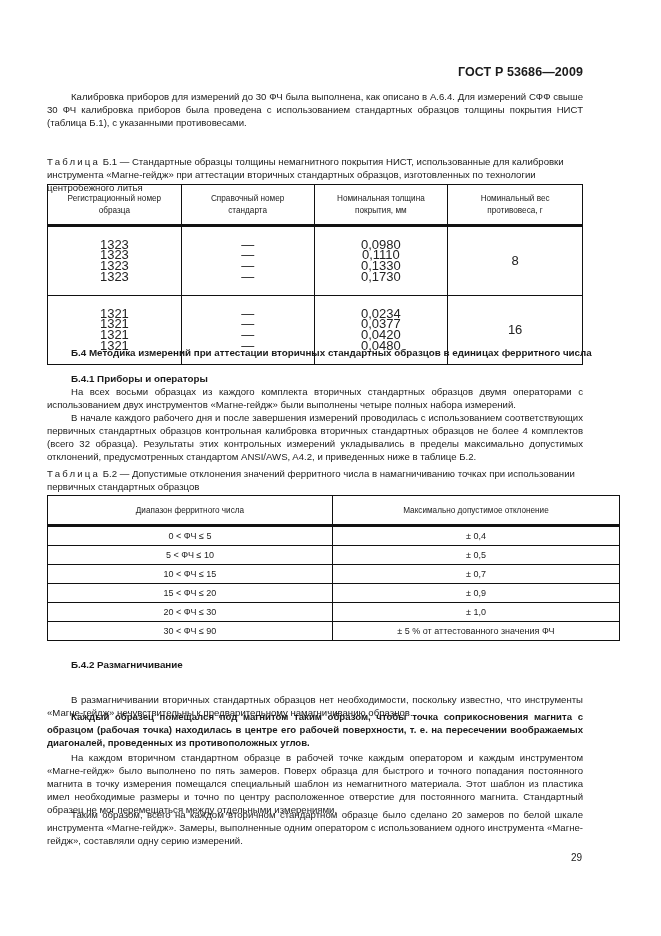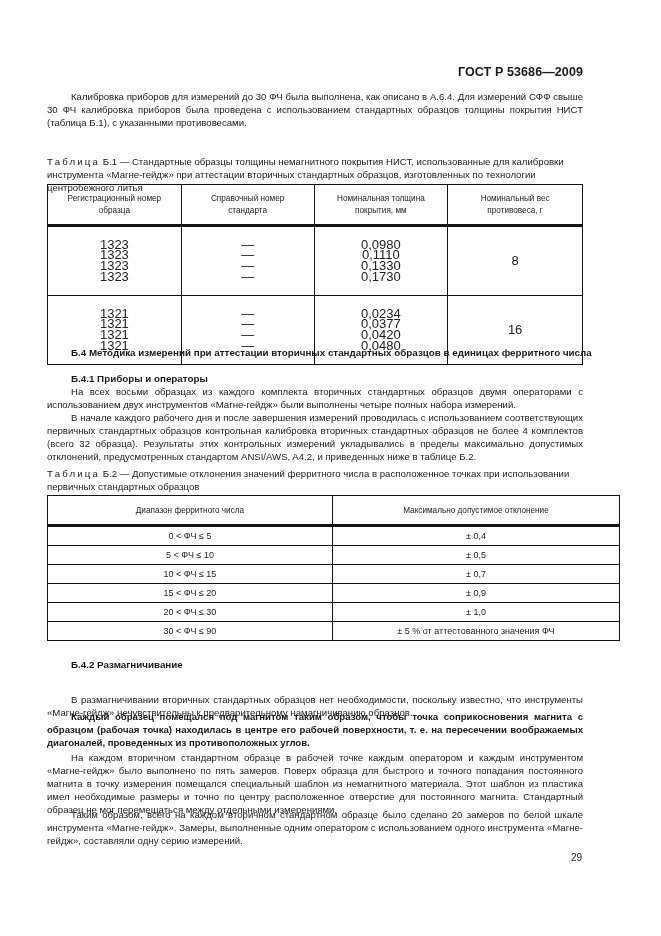--- a/index.html
+++ b/index.html
@@ -96,21 +96,21 @@
   </table>
 
   <div class="h" style="top:346px;"><span class="ind"></span><span>Б.4  Методика измерений при аттестации вторичных стандартных образцов в единицах ферритного числа</span></div>
 
   <div class="h" style="top:372px;"><span class="ind"></span><span>Б.4.1  Приборы и операторы</span></div>
 
   <div class="p" style="top:385px;"><span class="ind"></span><span>На всех восьми образцах из каждого комплекта вторичных стандартных образцов двумя операторами с использованием двух инструментов «Магне-гейдж» были выполнены четыре полных набора измерений.</span></div>
 
   <div class="p" style="top:411px;"><span class="ind"></span><span>В начале каждого рабочего дня и после завершения измерений проводилась с использованием соответствующих первичных стандартных образцов контрольная калибровка вторичных стандартных образцов не более 4 комплектов (всего 32 образца). Результаты этих контрольных измерений укладывались в пределы максимально допустимых отклонений, предусмотренных стандартом ANSI/AWS, A4.2, и приведенных ниже в таблице Б.2.</span></div>
 
-  <div class="p cap" style="top:467px; text-align:left;"><span class="sp">Таблица</span><span> Б.2 — Допустимые отклонения значений ферритного числа в расположенное точках при использовании первичных стандартных образцов</span></div>
+  <div class="p cap" style="top:467px; text-align:left;"><span class="sp">Таблица</span><span> Б.2 — Допустимые отклонения значений ферритного числа в намагничиванию точках при использовании первичных стандартных образцов</span></div>
 
   <table class="t2" style="top:495px; width:573px;">
     <colgroup>
         <col style="width:267px">
         <col style="width:269px">
       </colgroup>
     <thead>
       <tr>
         <th>Диапазон ферритного числа</th>
         <th>Максимально допустимое отклонение</th>

